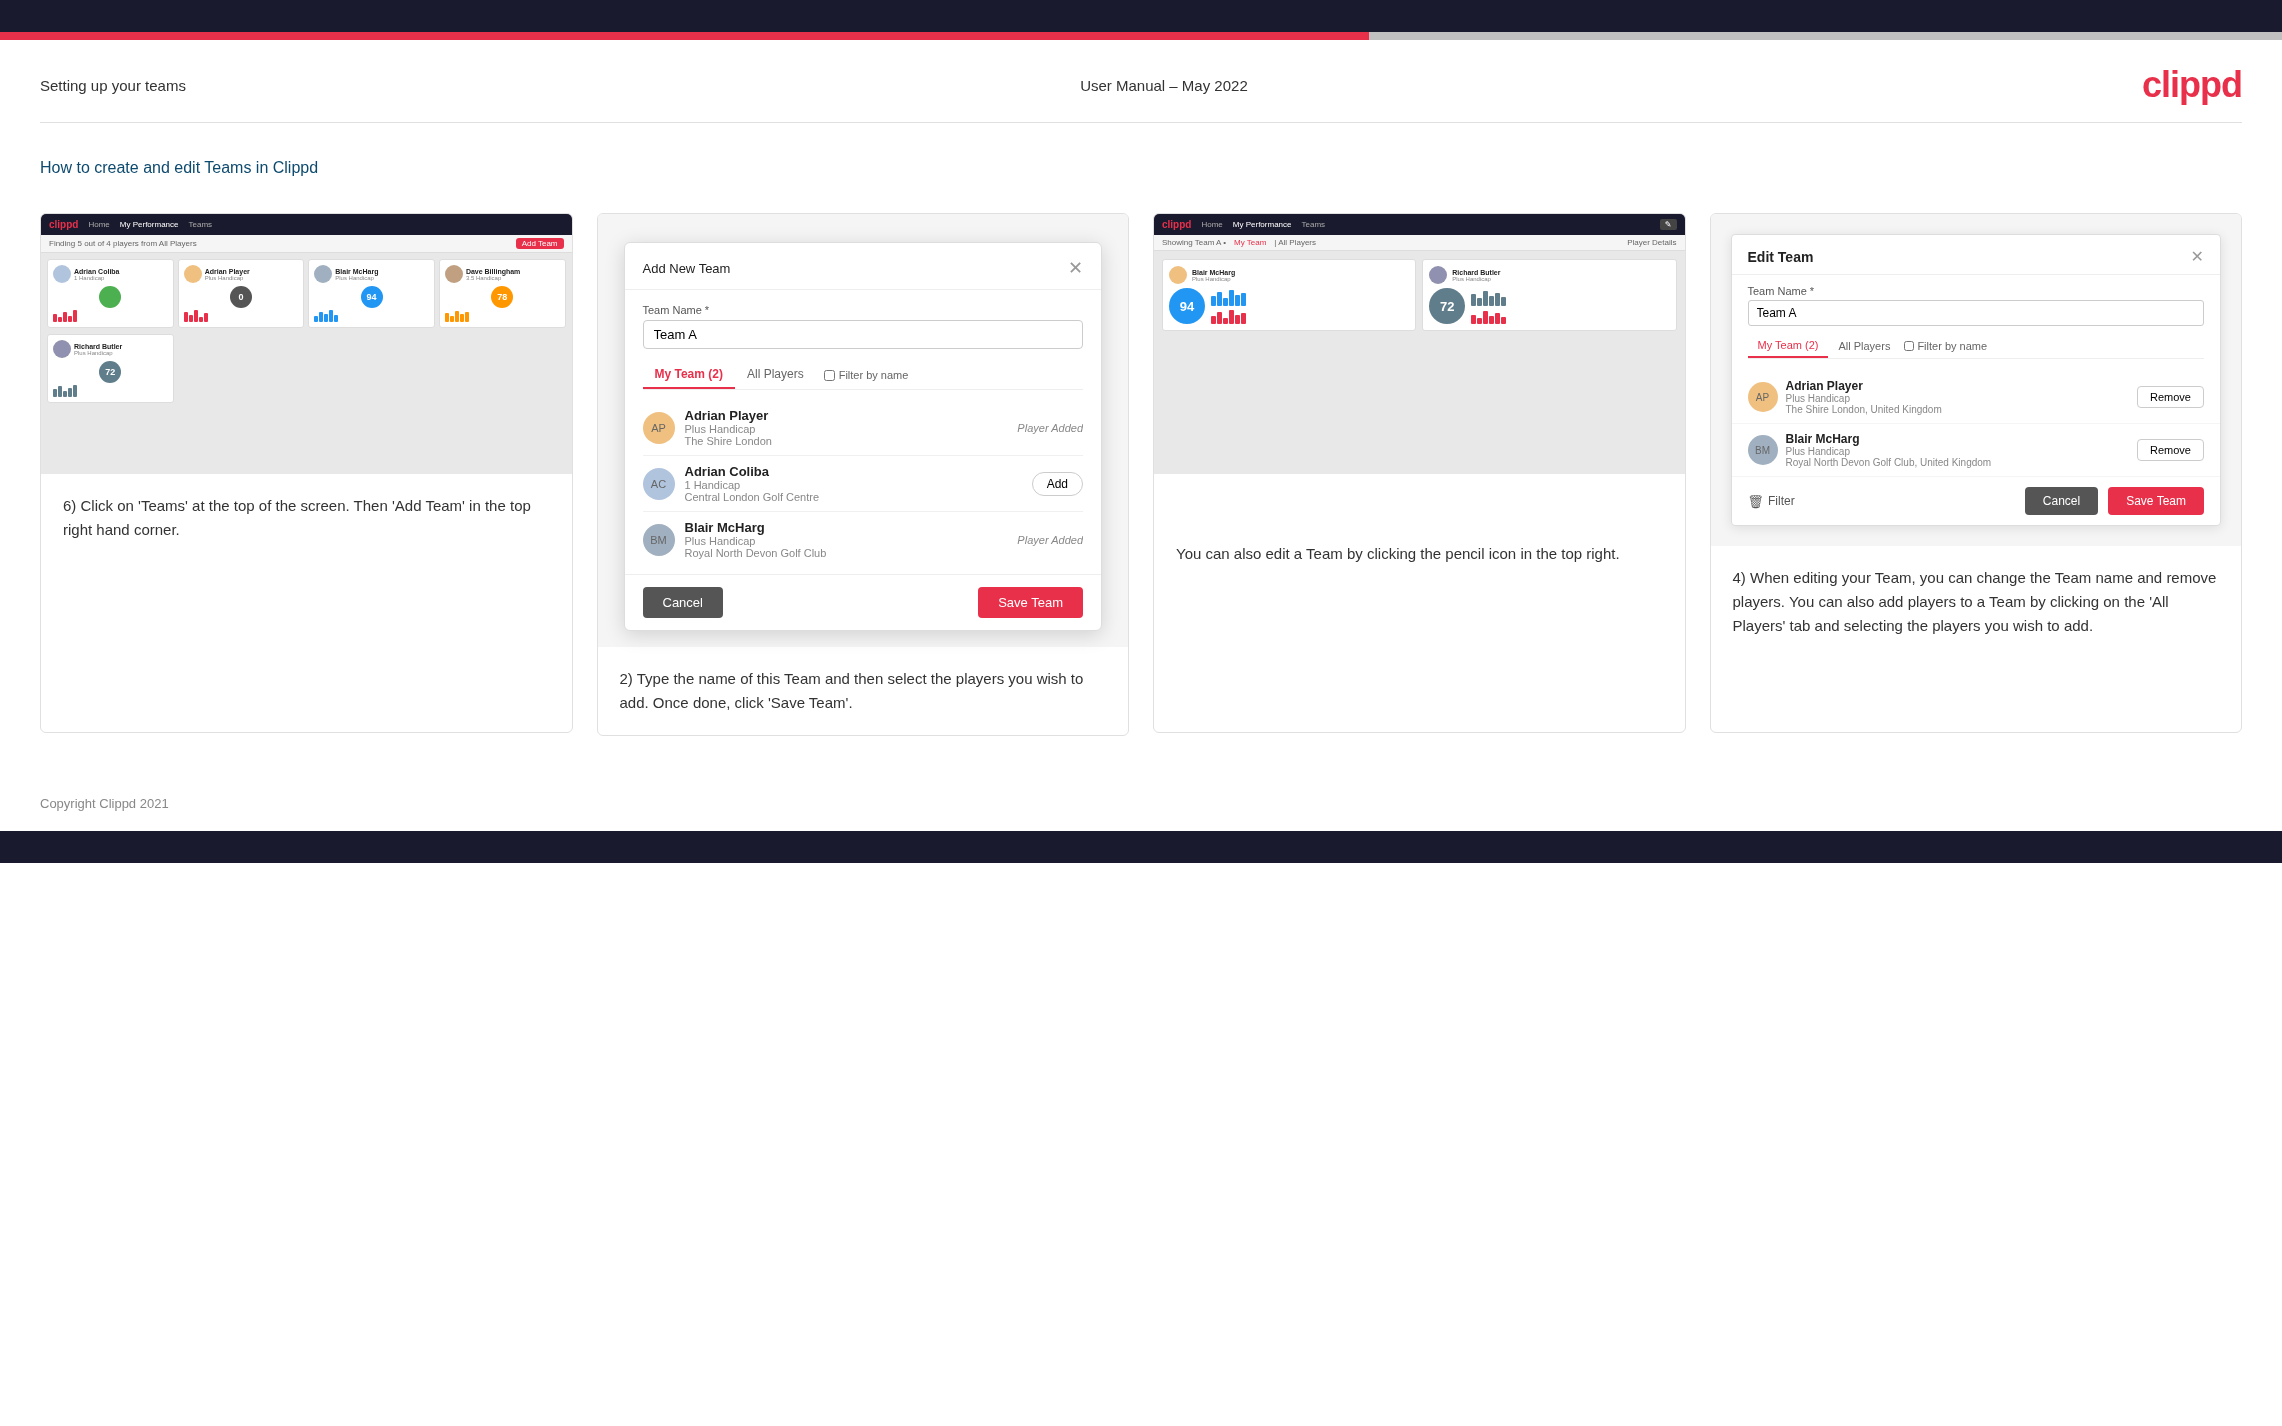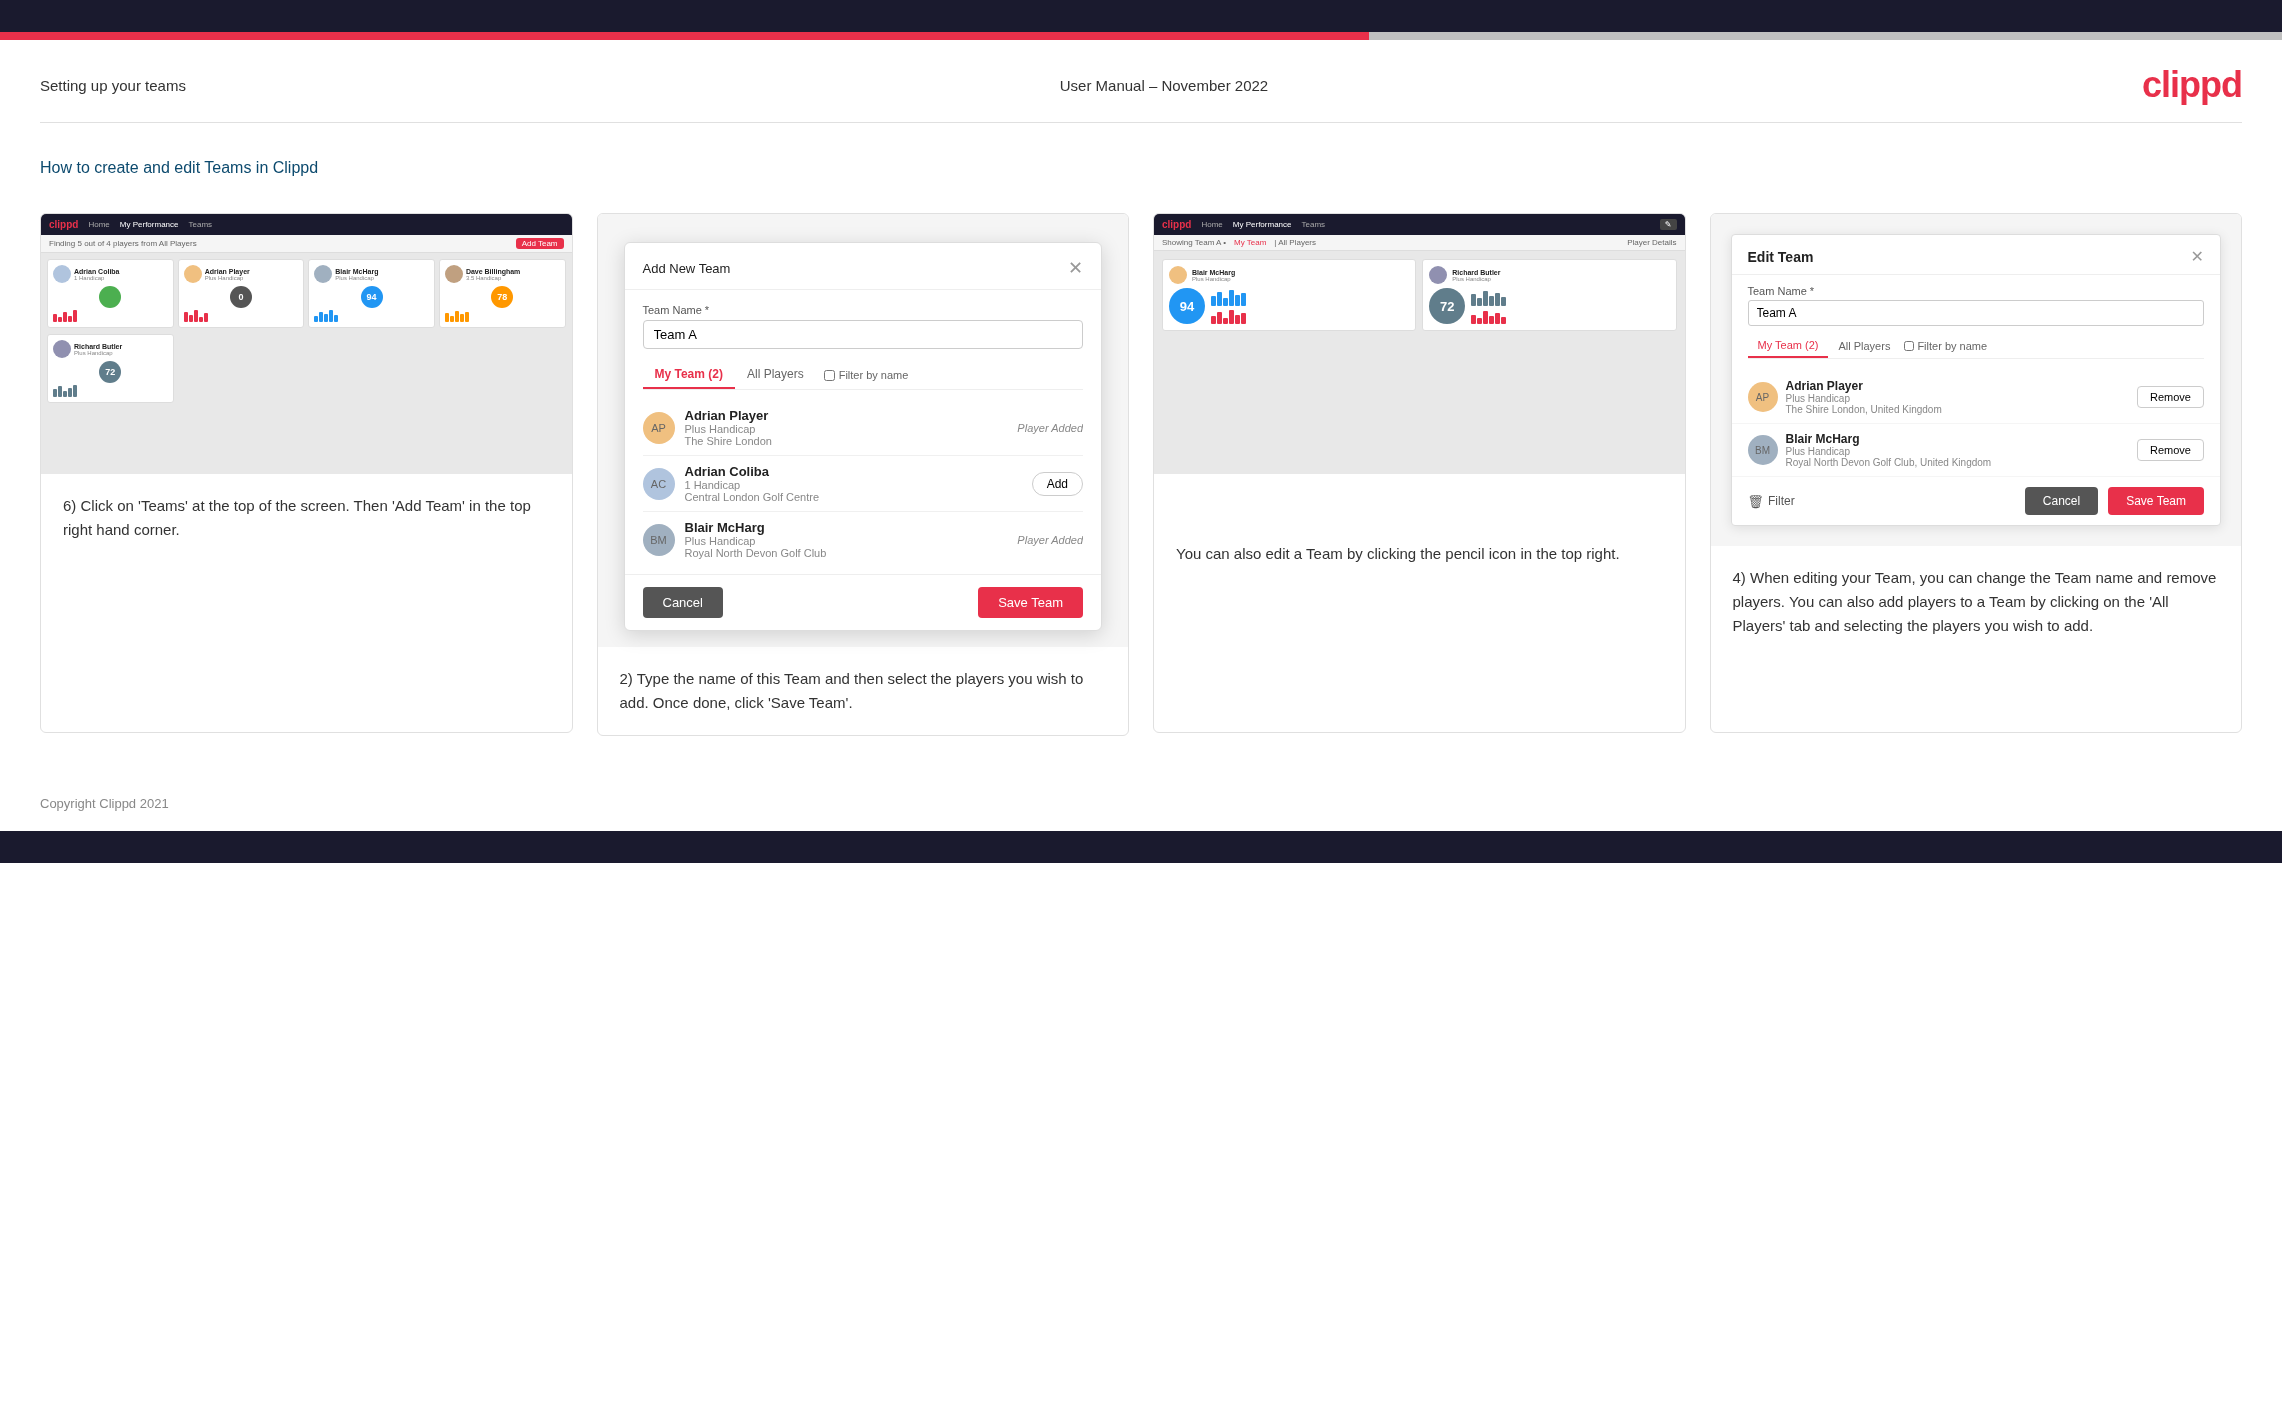--- a/index.html
+++ b/index.html
@@ -298,21 +298,21 @@
     }
   </style>
 </head>
 <body>
 
 <div class="top-bar"></div>
 <div class="red-stripe"></div>
 
 <div class="header">
   <div class="header-left">Setting up your teams</div>
-  <div class="header-center">User Manual – November 2022</div>
+  <div class="header-center">User Manual – May 2022</div>
   <div class="logo">clippd</div>
 </div>
 
 <hr class="divider">
 
 <div class="page-content">
   <div class="page-subtitle">How to create and edit Teams in Clippd</div>
 
   <div class="cards-row">
 

